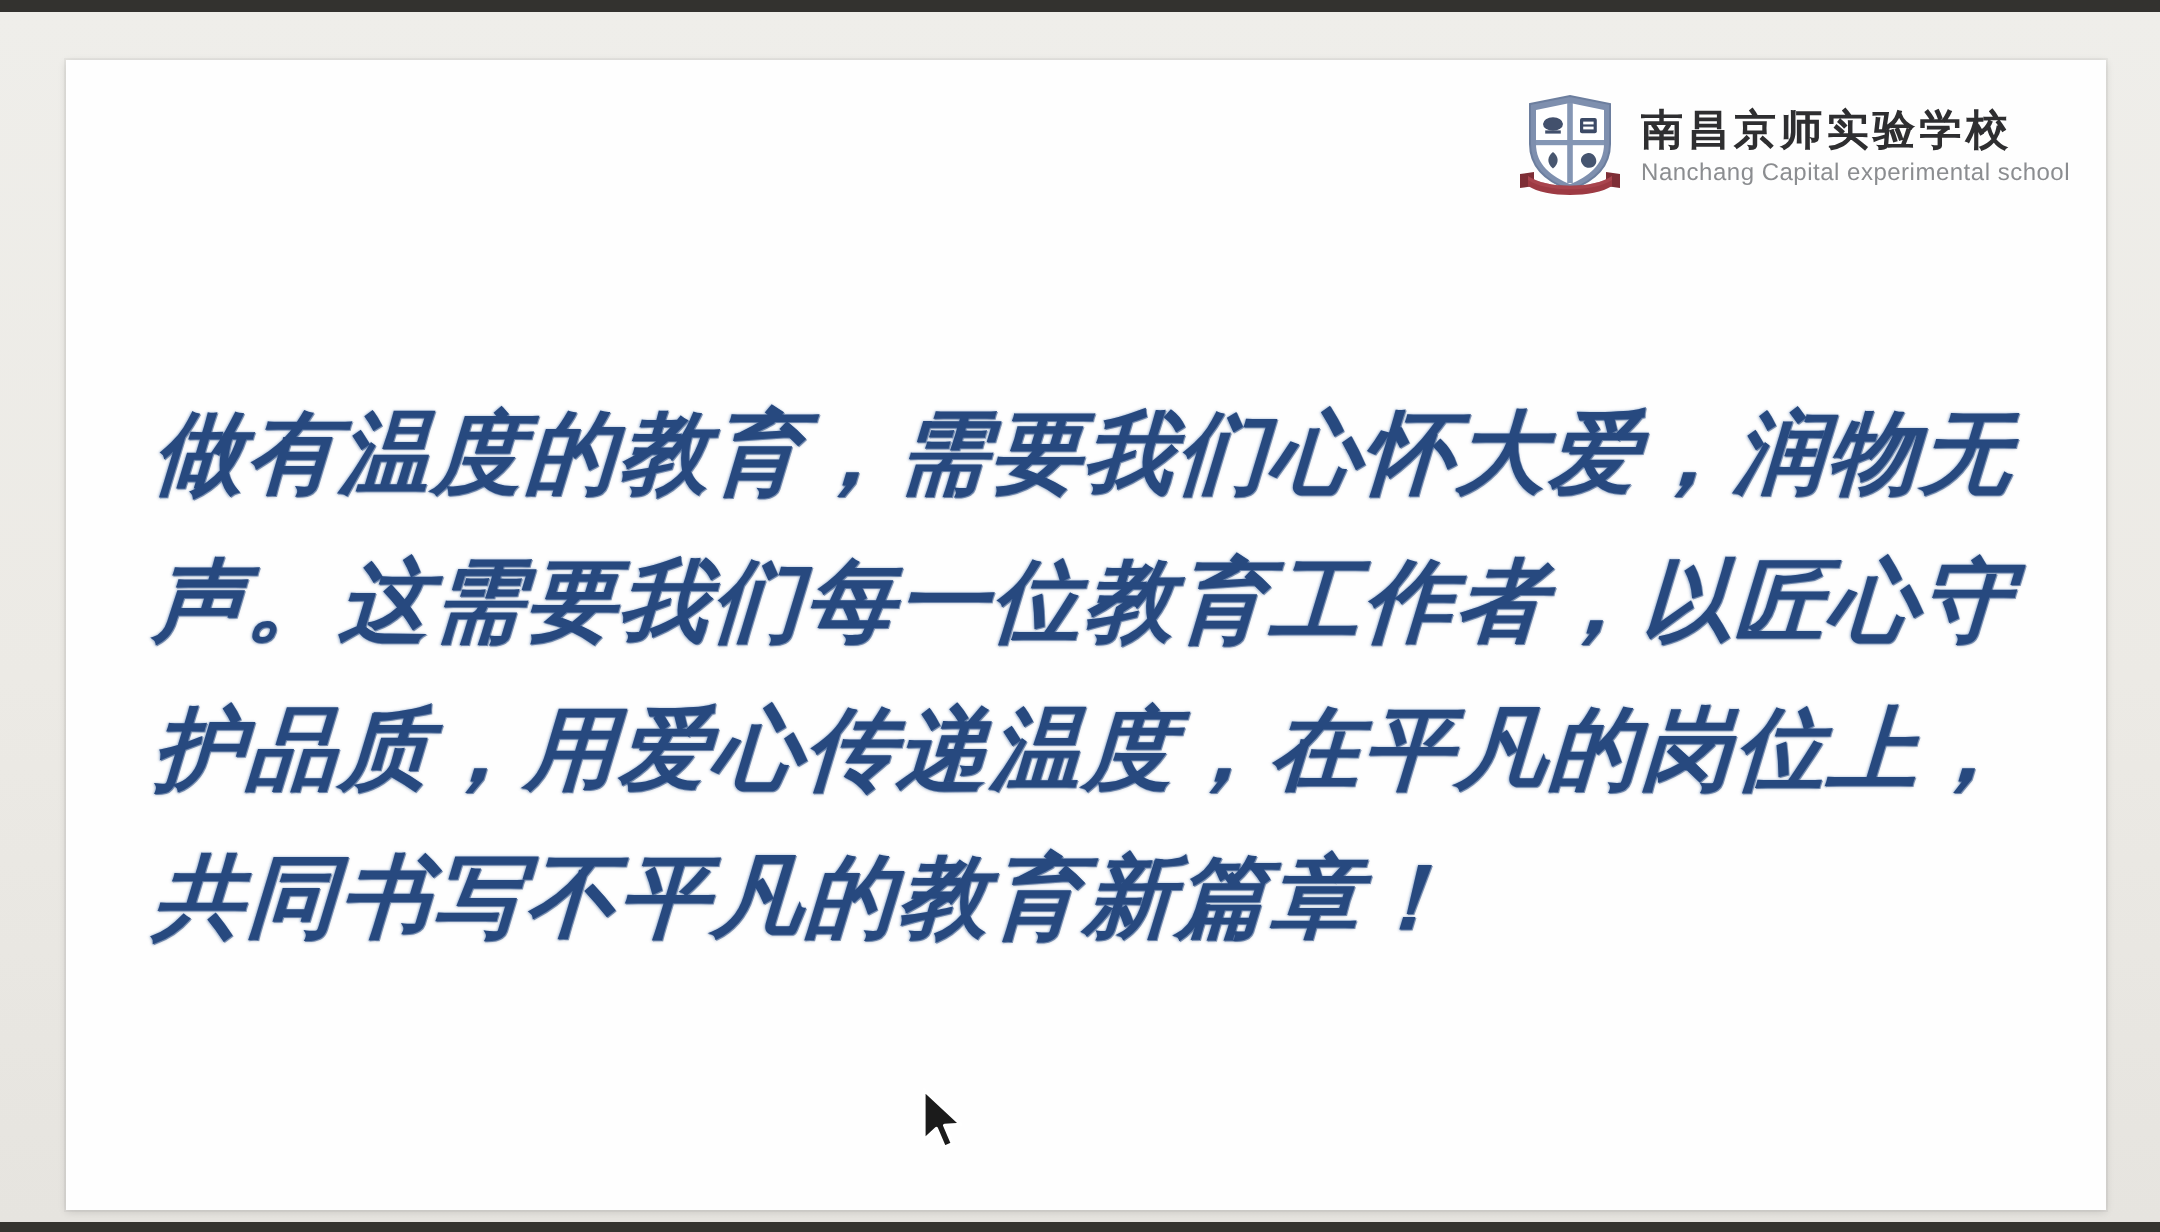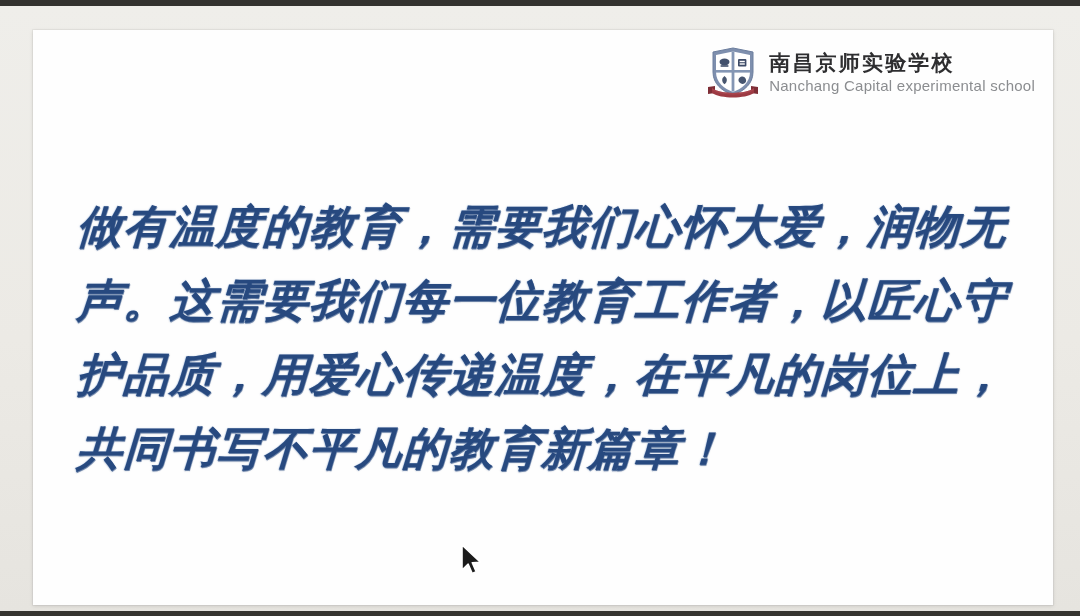--- a/index.html
+++ b/index.html
@@ -83,21 +83,21 @@
     font-family: "Liberation Serif", "DejaVu Serif", serif;
     font-size: 21px;
     font-weight: 700;
     color: #2e2e30;
     letter-spacing: 2.2px;
     white-space: nowrap;
   }
   .logo-en {
     margin-top: 4px;
     font-family: "Liberation Sans", sans-serif;
-    font-size: 15px;
+    font-size: 12px;
     font-weight: 400;
     color: #8b8d90;
     letter-spacing: 0.25px;
     white-space: nowrap;
   }
 
   
   #body-text {
     position: absolute;
     left: 44px;

